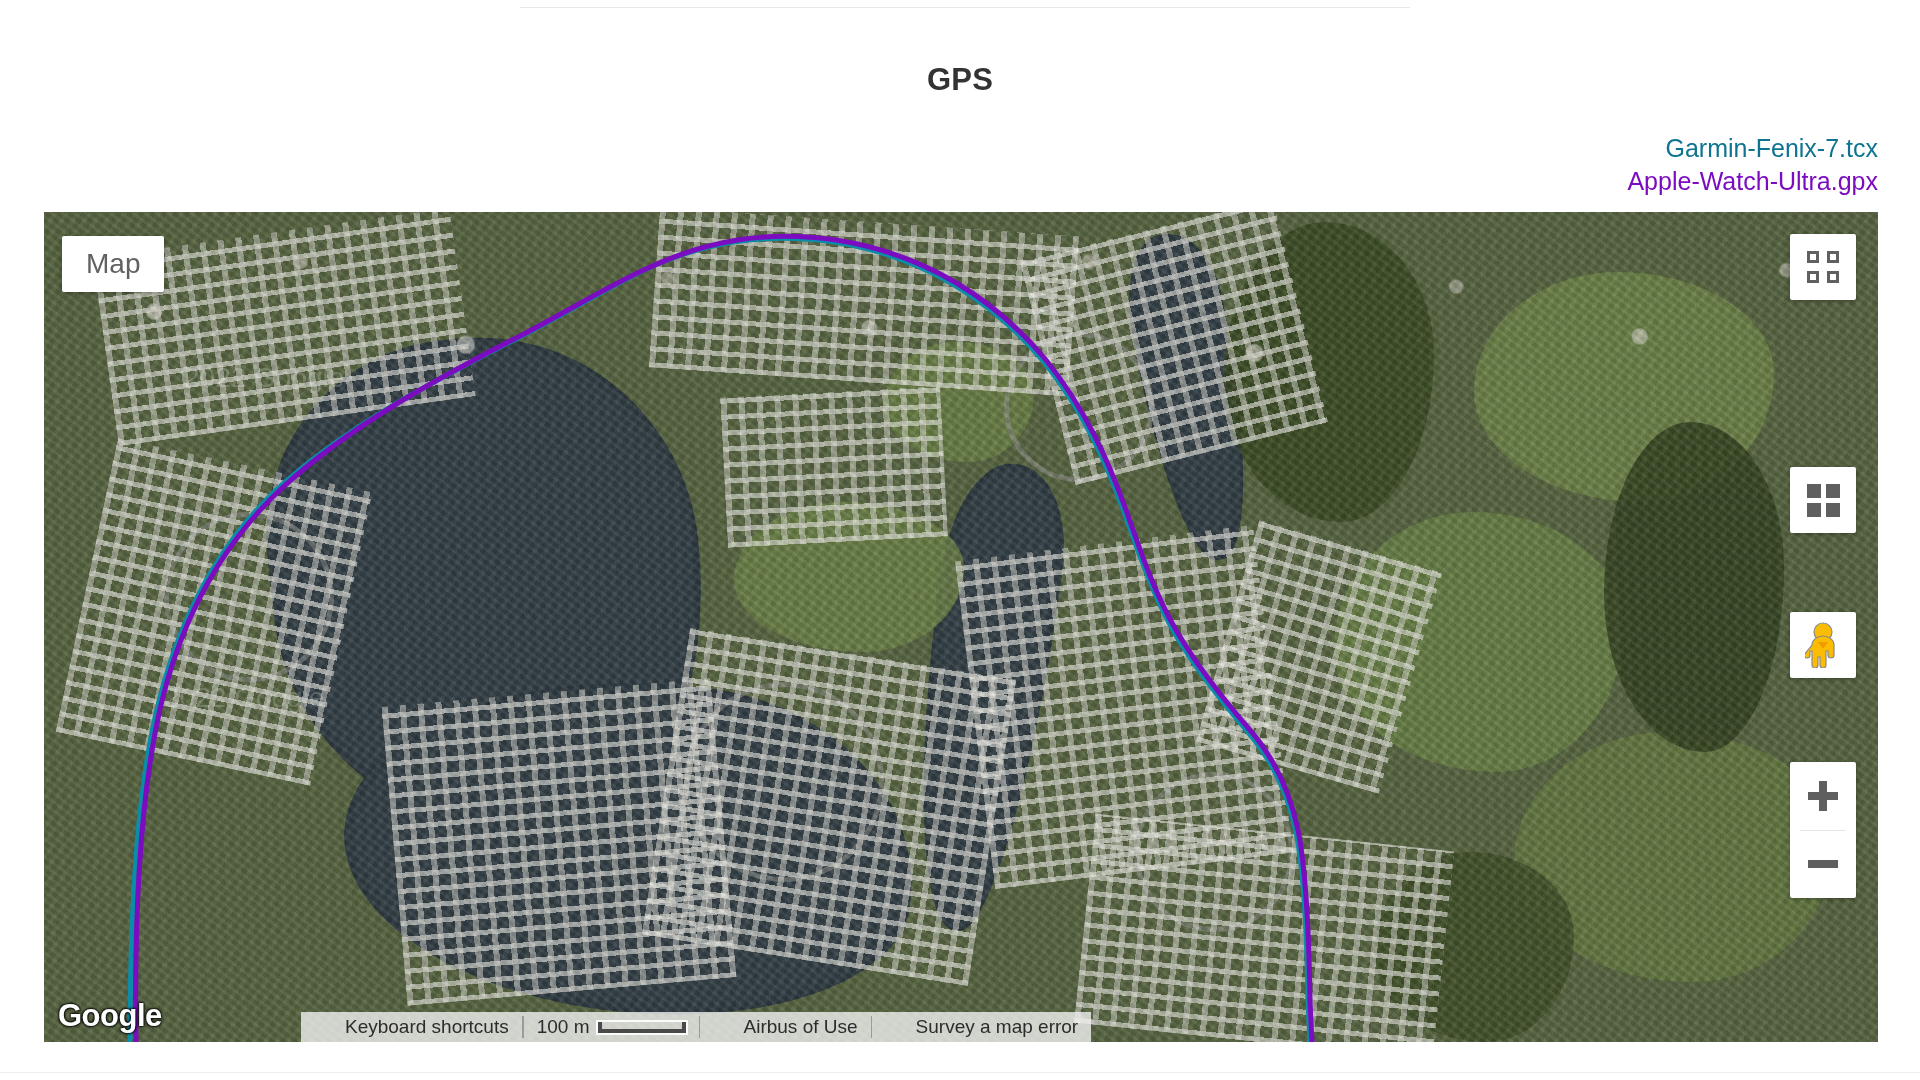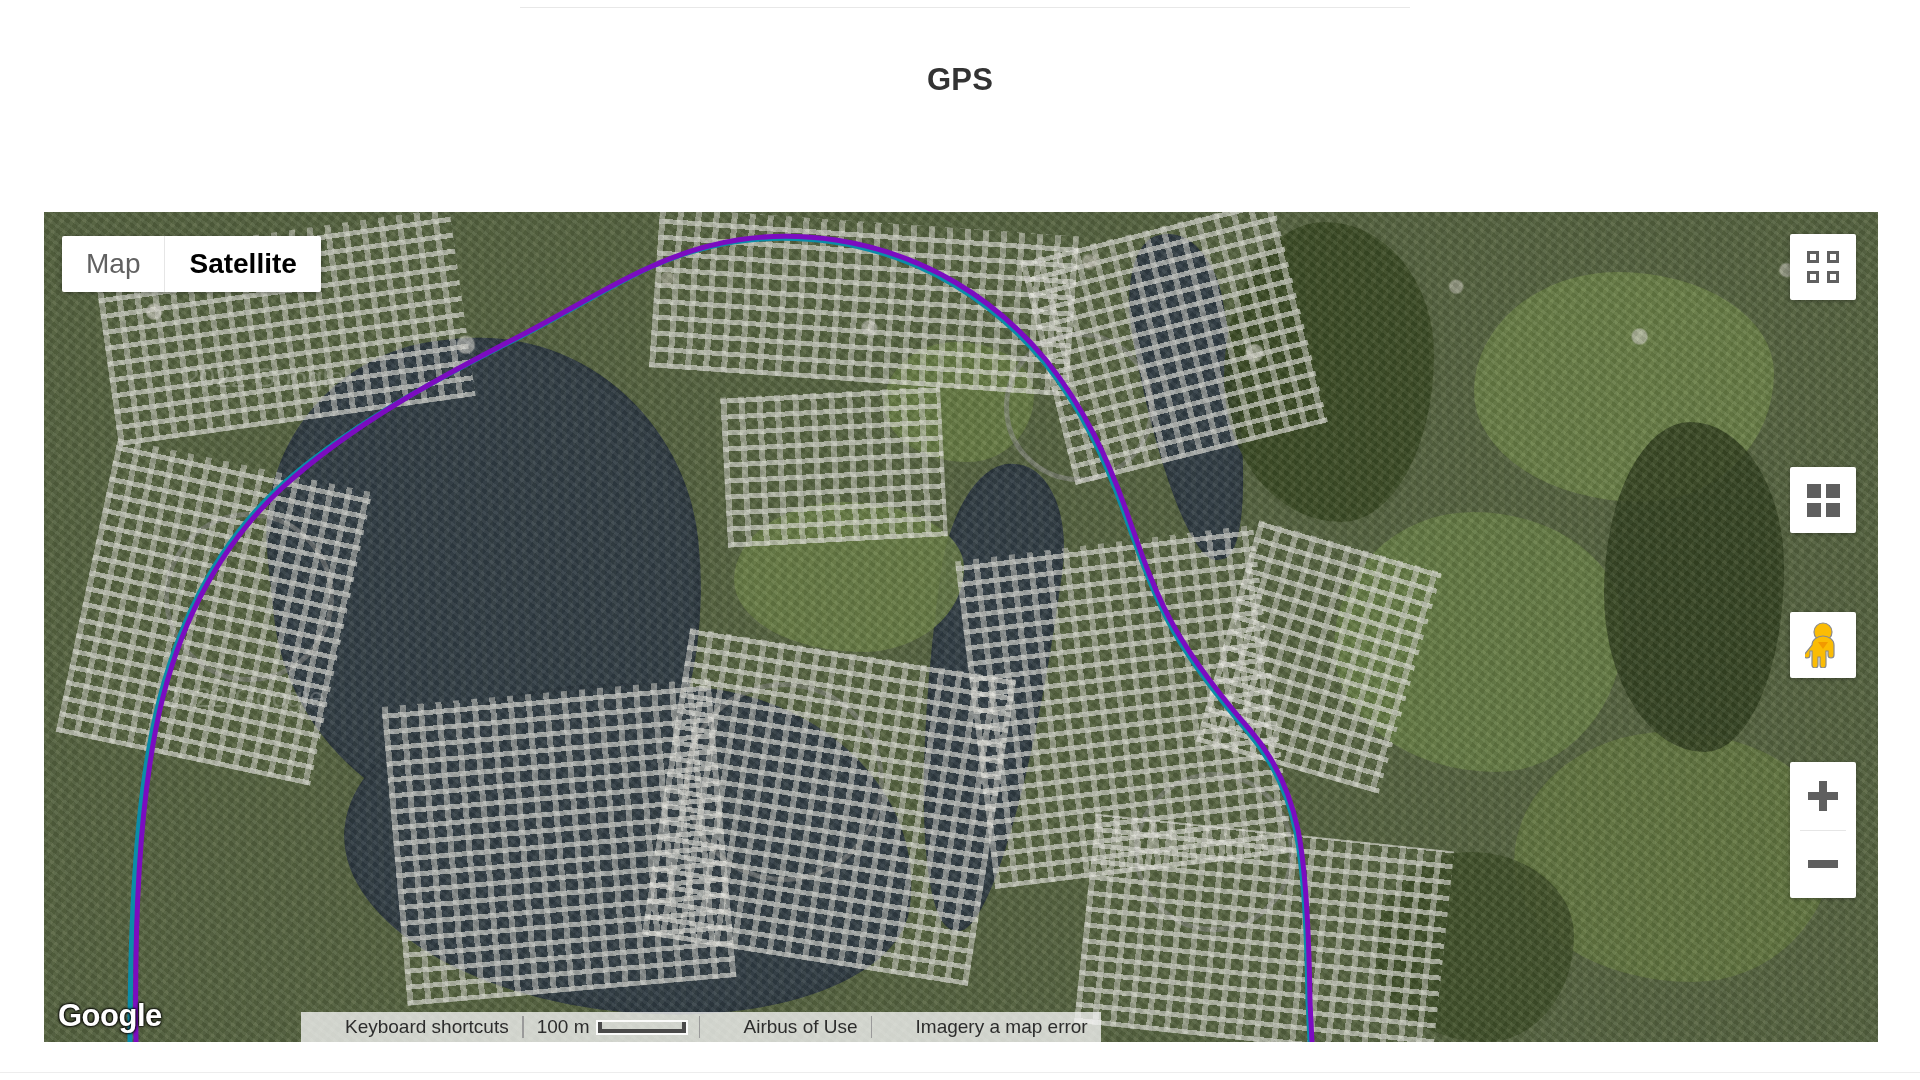--- a/index.html
+++ b/index.html
@@ -265,20 +265,24 @@
 </style>
 </head>
 <body>
 
 <div class="page">
 
   <div class="top-divider"></div>
 
   <div class="page-title">GPS</div>
 
+  <div class="legend">
+    <a class="legend-item" style="color:#0e7490">Garmin-Fenix-7.tcx</a>
+    <a class="legend-item" style="color:#7b0cc0">Apple-Watch-Ultra.gpx</a>
+  </div>
 
   <div class="map-frame">
 
     <div class="sat-base"></div>
 
     <div class="water water-main"></div>
     <div class="water water-lower"></div>
     <div class="water water-channel"></div>
     <div class="water water-channel2"></div>
 
@@ -345,21 +349,20 @@
            C 1042 198, 1064 248, 1082 298
            C 1098 344, 1112 384, 1132 418
            C 1154 456, 1180 488, 1206 518
            C 1230 546, 1246 580, 1254 618
            C 1262 658, 1265 720, 1266 790
            L 1268 830"></path>
     </svg>
 
     <div class="maptype">
       <div class="maptype-btn inactive">Map</div>
-      <div class="maptype-btn active">Satellite</div>
     </div>
 
     <div class="ctrl ctrl-fullscreen">
       <span class="icon-fs">
         <span class="fs-tl"></span>
           <span class="fs-tr"></span>
         <span class="fs-bl"></span>
           <span class="fs-br"></span>
       </span>
     </div>
@@ -397,20 +400,20 @@
       <div class="attrib-item attrib-link">Keyboard shortcuts</div>
       <div class="attrib-sep"></div>
       <div class="attrib-sep"></div>
       <div class="scalebar-wrap">
         <span>100 m</span>
         <span class="scalebar"></span>
       </div>
       <div class="attrib-sep"></div>
       <div class="attrib-item attrib-link">Airbus of Use</div>
       <div class="attrib-sep"></div>
-      <div class="attrib-item attrib-link">Imagery a map error</div>
+      <div class="attrib-item attrib-link">Survey a map error</div>
     </div>
 
   </div>
 
   <div class="bottom-divider"></div>
 
 </div>
 
 </body></html>

